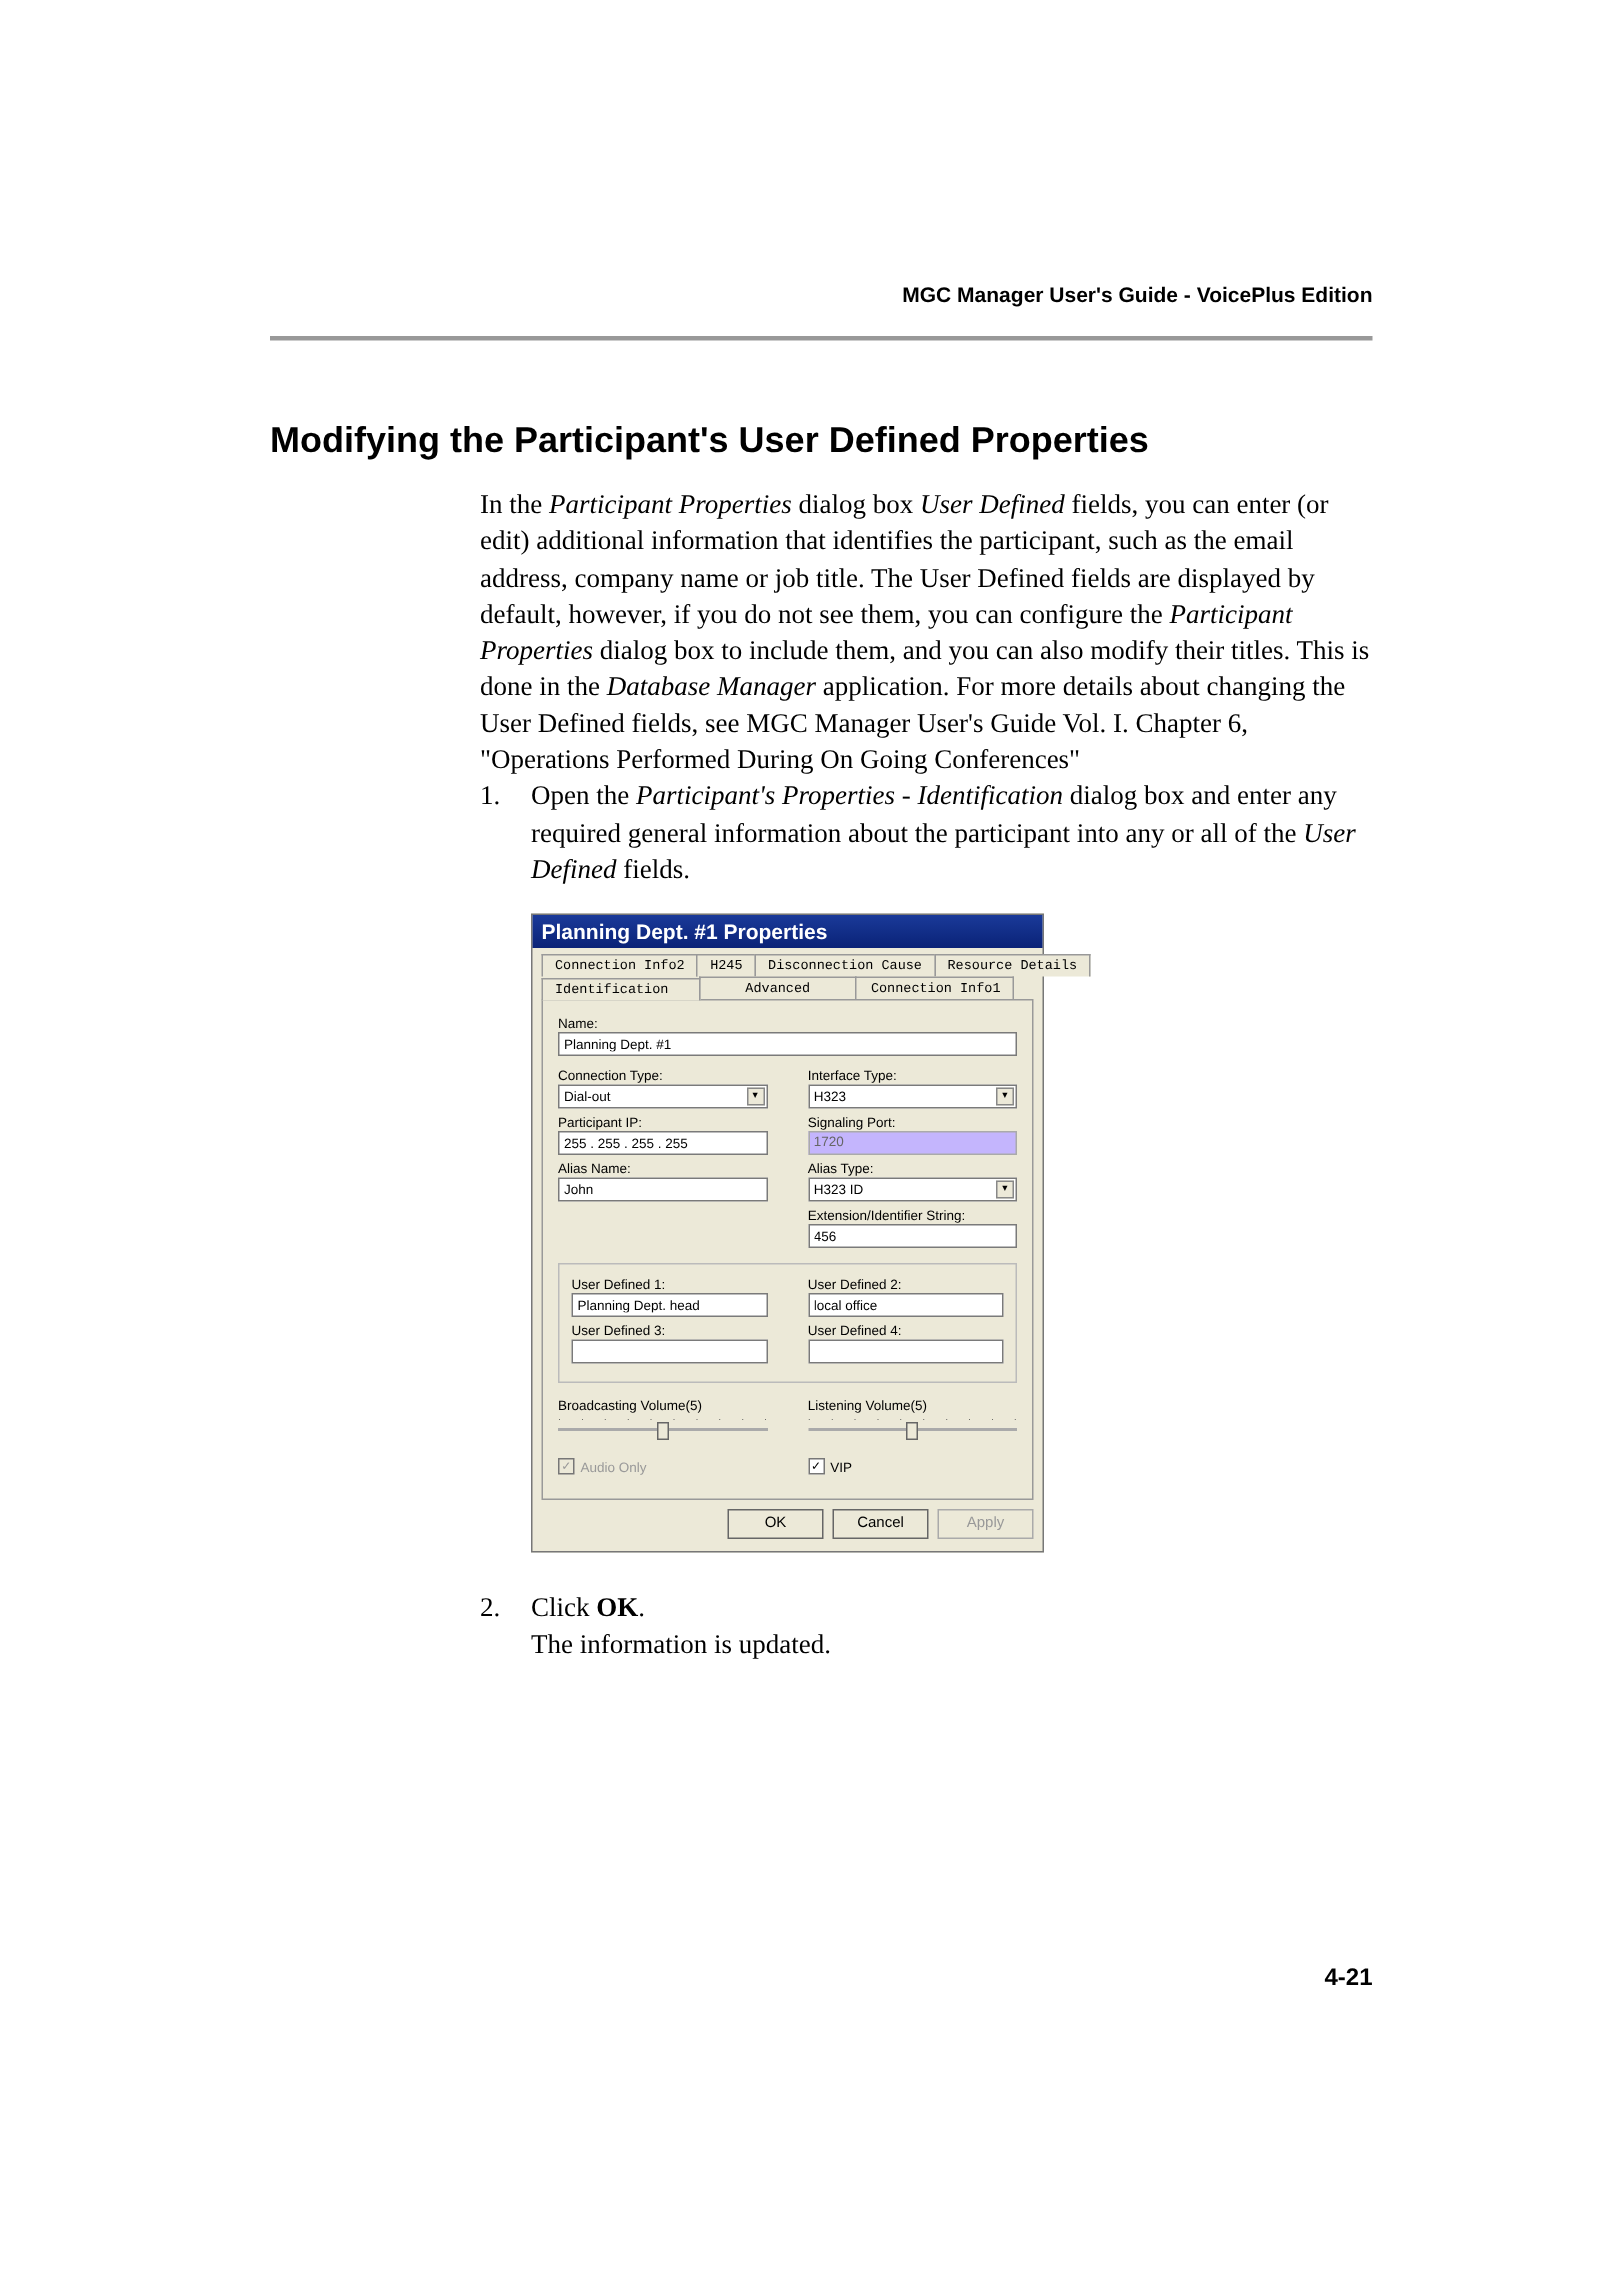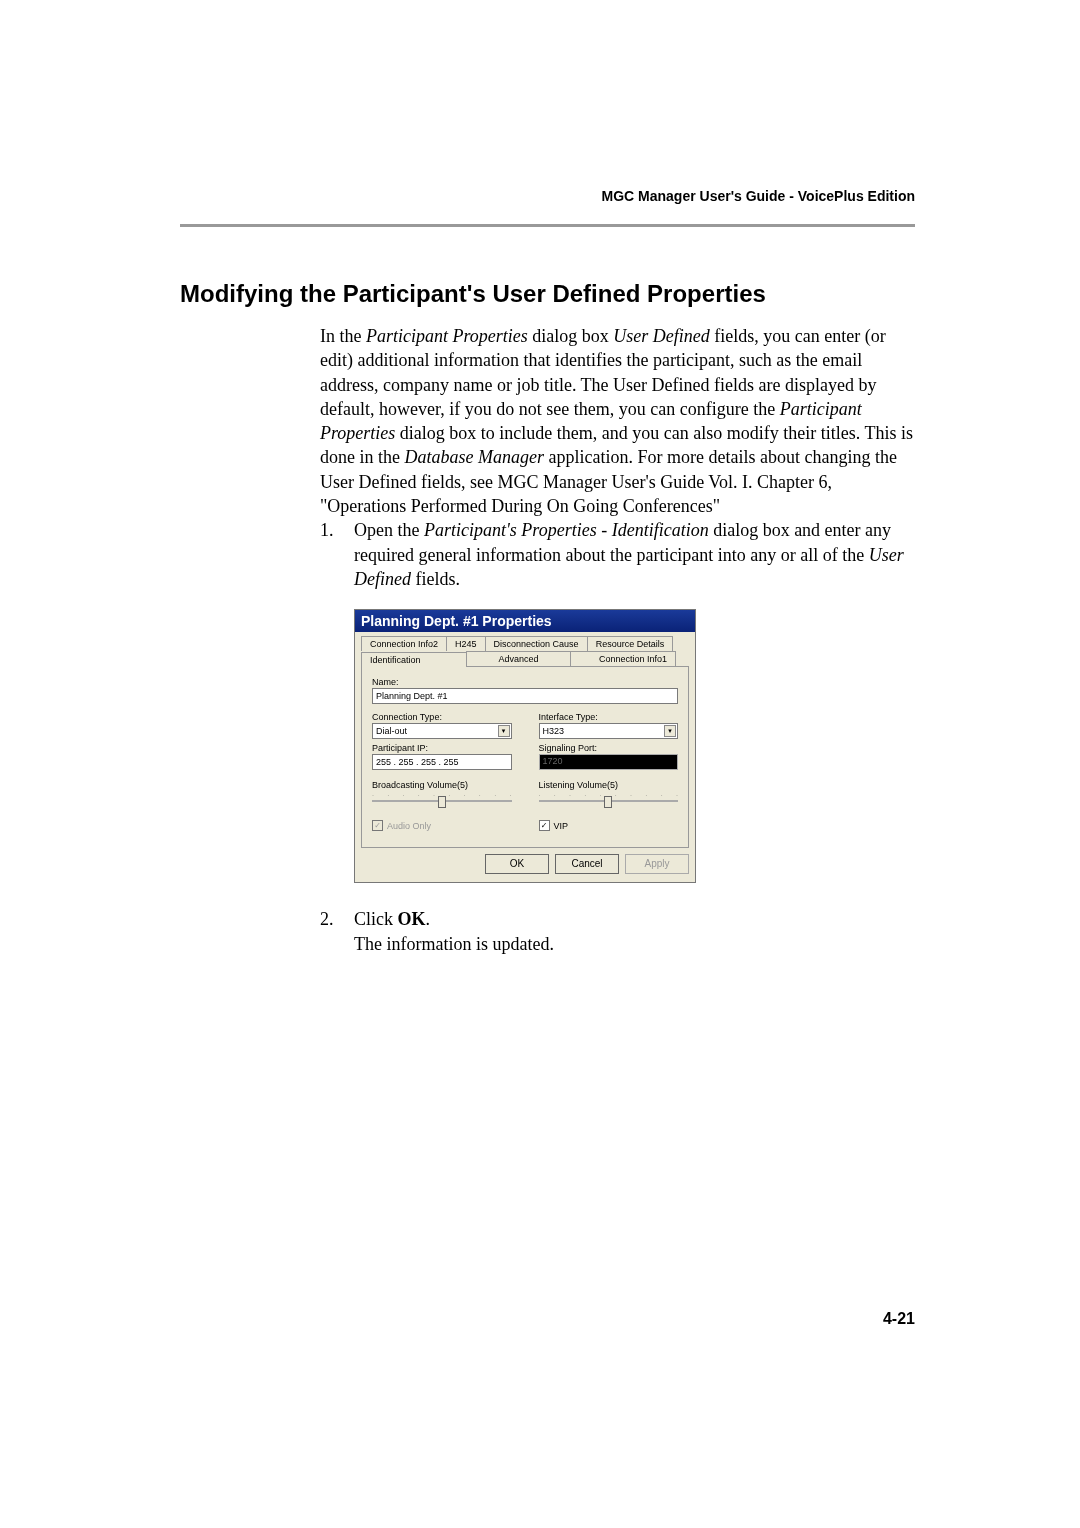--- a/index.html
+++ b/index.html
@@ -82,20 +82,21 @@
     color: #fff;
     padding: 3px 6px;
     font-weight: bold;
     font-size: 14px;
   }
   .tab-strip {
     display: flex;
     flex-wrap: wrap;
     padding: 4px 20px 0 6px;
     gap: 0;
+    font-family: Liberation Mono, monospace;
   }
   .tab {
     border: 1px solid #999;
     border-bottom: none;
     background: #ece9d8;
     padding: 2px 8px;
     font-size: 9px;
     margin-right: -1px;
     white-space: nowrap;
   }
@@ -127,21 +128,21 @@
     border: 1px solid #7a7a7a;
     background: #fff;
     font-size: 9px;
     padding: 1px 3px;
     font-family: inherit;
   }
   .inp-ro {
     width: 100%;
     height: 16px;
     border: 1px solid #aaa;
-    background: #000000;
+    background: #c4b5fd;
     font-size: 9px;
     padding: 1px 3px;
     color: #666;
   }
   .sel {
     display: flex;
     align-items: center;
     justify-content: space-between;
     height: 16px;
     border: 1px solid #7a7a7a;
@@ -299,21 +300,58 @@
         <div class="field-col">
           <span class="lbl">Participant IP:</span>
           <input class="inp" value="255 . 255 . 255 . 255" style="">
         </div>
         <div class="field-col">
           <span class="lbl">Signaling Port:</span>
           <div class="inp-ro">1720</div>
         </div>
       </div>
 
-
+      <div class="field-row" style="margin-top:4px;">
+        <div class="field-col">
+          <span class="lbl">Alias Name:</span>
+          <input class="inp" value="John" style="">
+        </div>
+        <div class="field-col">
+          <span class="lbl">Alias Type:</span>
+          <div class="sel">
+            <span>H323 ID</span>
+            <span class="arrow">▾</span>
+          </div>
+          <span class="lbl" style="margin-top:4px;">Extension/Identifier String:</span>
+          <input class="inp" value="456" style="">
+        </div>
+      </div>
+
+      <div class="groupbox">
+        <div class="field-row">
+          <div class="field-col">
+            <span class="lbl">User Defined 1:</span>
+            <input class="inp" value="Planning Dept. head" style="">
+          </div>
+          <div class="field-col">
+            <span class="lbl">User Defined 2:</span>
+            <input class="inp" value="local office" style="">
+          </div>
+        </div>
+        <div class="field-row" style="margin-top:4px;">
+          <div class="field-col">
+            <span class="lbl">User Defined 3:</span>
+            <input class="inp" value="" style="">
+          </div>
+          <div class="field-col">
+            <span class="lbl">User Defined 4:</span>
+            <input class="inp" value="" style="">
+          </div>
+        </div>
+      </div>
 
       <div class="field-row" style="margin-top:10px;">
         <div class="field-col">
           <span class="lbl">Broadcasting Volume(5)</span>
           <div class="slider">
             <div class="ticks">
                 <span>·</span>
                 <span>·</span>
                 <span>·</span>
                 <span>·</span>

